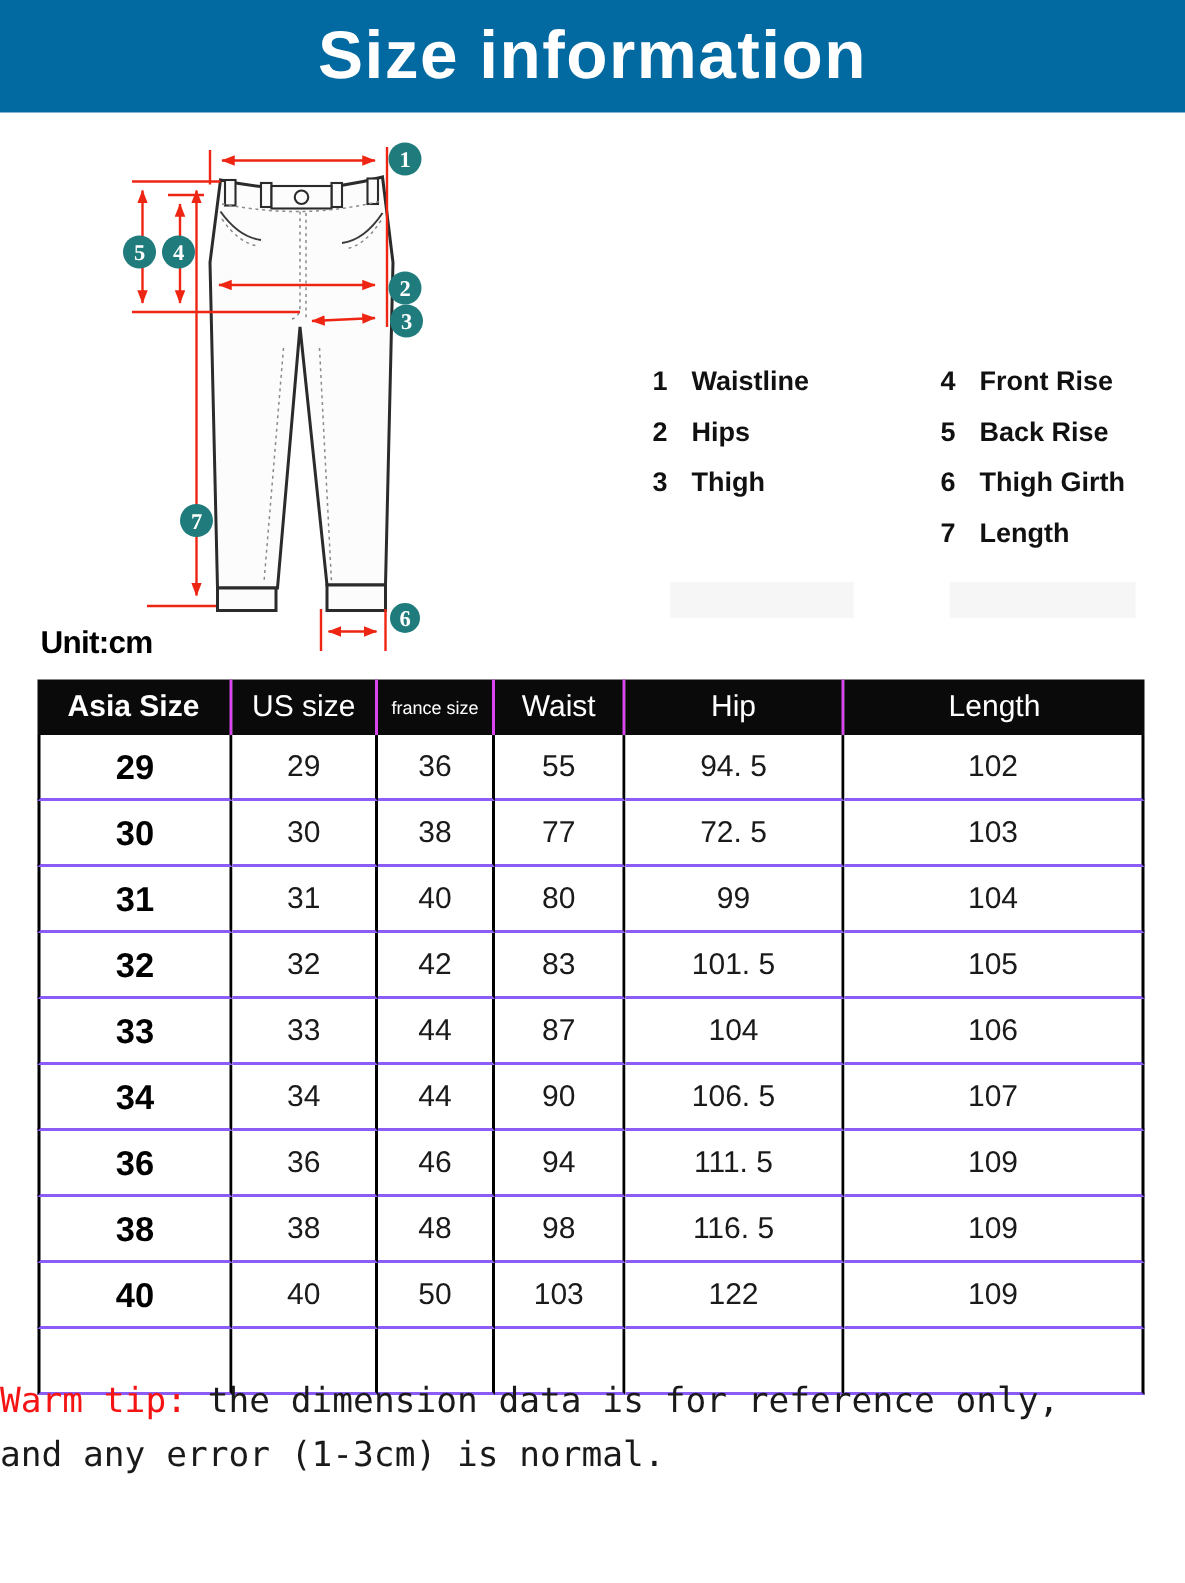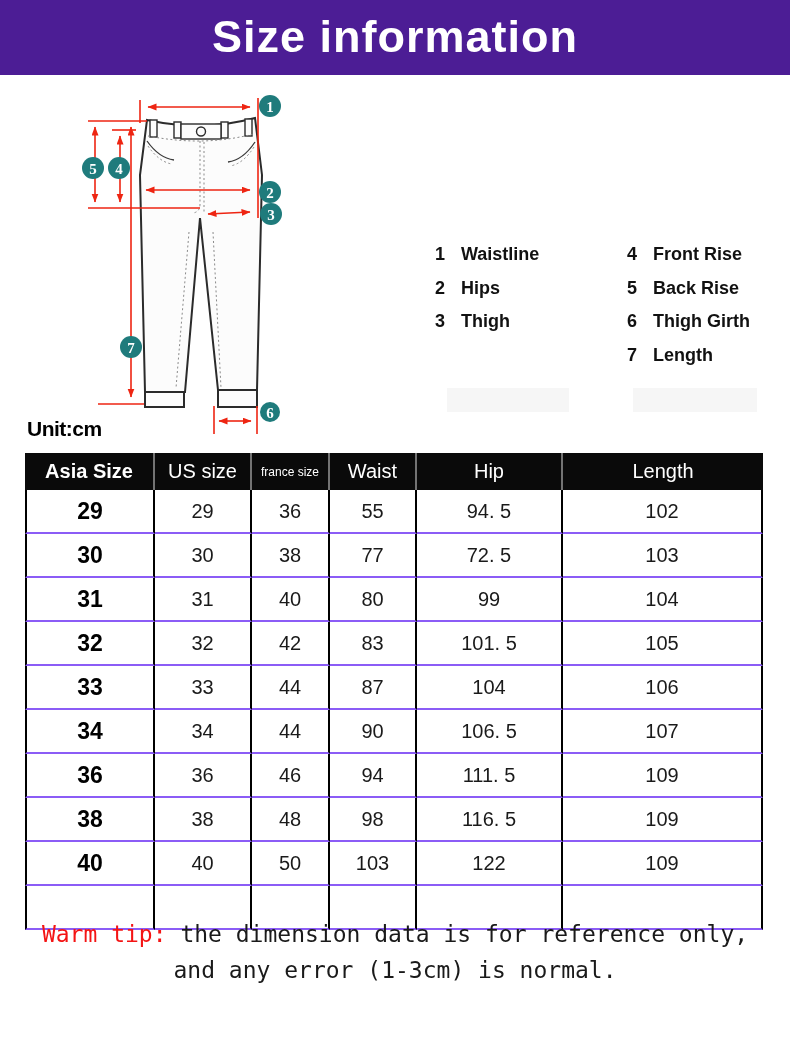--- a/index.html
+++ b/index.html
@@ -1,20 +1,20 @@
 <!DOCTYPE html>
 <html><head>
 <meta charset="utf-8">
 <style>
   html,body{margin:0;padding:0;background:#fff;}
   .page{position:relative;width:790px;height:1055px;background:#ffffff;
         font-family:"Liberation Sans",sans-serif;overflow:hidden;}
 
   
-  .titlebar{position:absolute;left:0;top:0;width:790px;height:75px;background:#4c1d95;}
+  .titlebar{position:absolute;left:0;top:0;width:790px;height:75px;background:#0369a1;}
   .titlebar h1{margin:0;color:#fff;text-align:center;font-size:45px;font-weight:700;
                line-height:74px;letter-spacing:1px;}
 
   
   svg.diagram{position:absolute;left:55px;top:85px;}
   .pants{stroke:#2b2b2b;fill:#fcfcfc;stroke-width:2;}
   .pants-detail{stroke:#2b2b2b;fill:#fcfcfc;stroke-width:1.4;}
   .pocket{stroke:#3a3a3a;fill:none;stroke-width:1.3;}
   .stitch{stroke:#8a8a8a;fill:none;stroke-width:1;stroke-dasharray:2,2.5;}
   .red-line{stroke:#ee2512;stroke-width:1.6;fill:none;}
@@ -31,32 +31,32 @@
   .legend-item .num{width:26px;}
   .ghost{position:absolute;background:#f6f6f6;}
 
   .unit{position:absolute;left:27px;top:417px;font-size:21px;font-weight:700;
         color:#000;letter-spacing:-0.5px;}
 
   
   table.sizes{position:absolute;left:25px;top:453px;width:738px;border-spacing:0;
               table-layout:fixed;}
   table.sizes thead th{background:#0a0a0a;color:#fff;height:35px;font-weight:400;
-              font-size:20px;border-right:2px solid #737373;}
+              font-size:20px;border-right:2px solid #d946ef;}
   table.sizes thead th:last-child{border-right:none;}
   table.sizes thead th.b{font-weight:700;}
   table.sizes thead th.small{font-size:12px;}
   table.sizes tbody td{height:40px;text-align:center;font-size:20px;color:#1a1a1a;
               border-right:2px solid #000;border-bottom:2px solid #8b5cf6;
               background:#fff;overflow:hidden;}
   table.sizes tbody td:first-child{border-left:2px solid #000;font-weight:700;
               font-size:23px;color:#000;}
 
   
-  .warmtip{position:absolute;left:0;top:916px;width:790px;text-align:center;
+  .warmtip{position:absolute;left:0;top:916px;width:790px;text-align:left;
            font-family:"DejaVu Sans Mono","Liberation Mono",monospace;
            font-size:23px;line-height:36px;color:#1a1a1a;}
   .warmtip .red{color:#f41414;}
 </style>
 </head>
 <body>
 
 <div class="page">
 
   <div class="titlebar">

